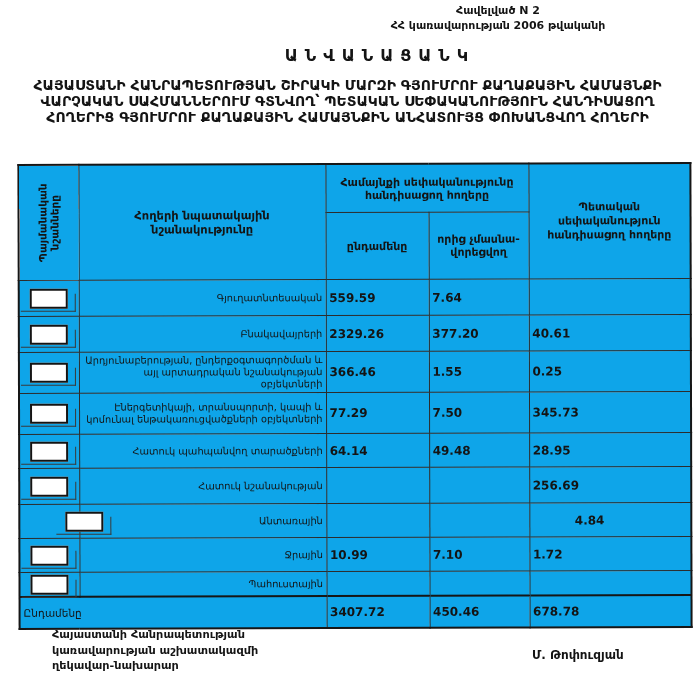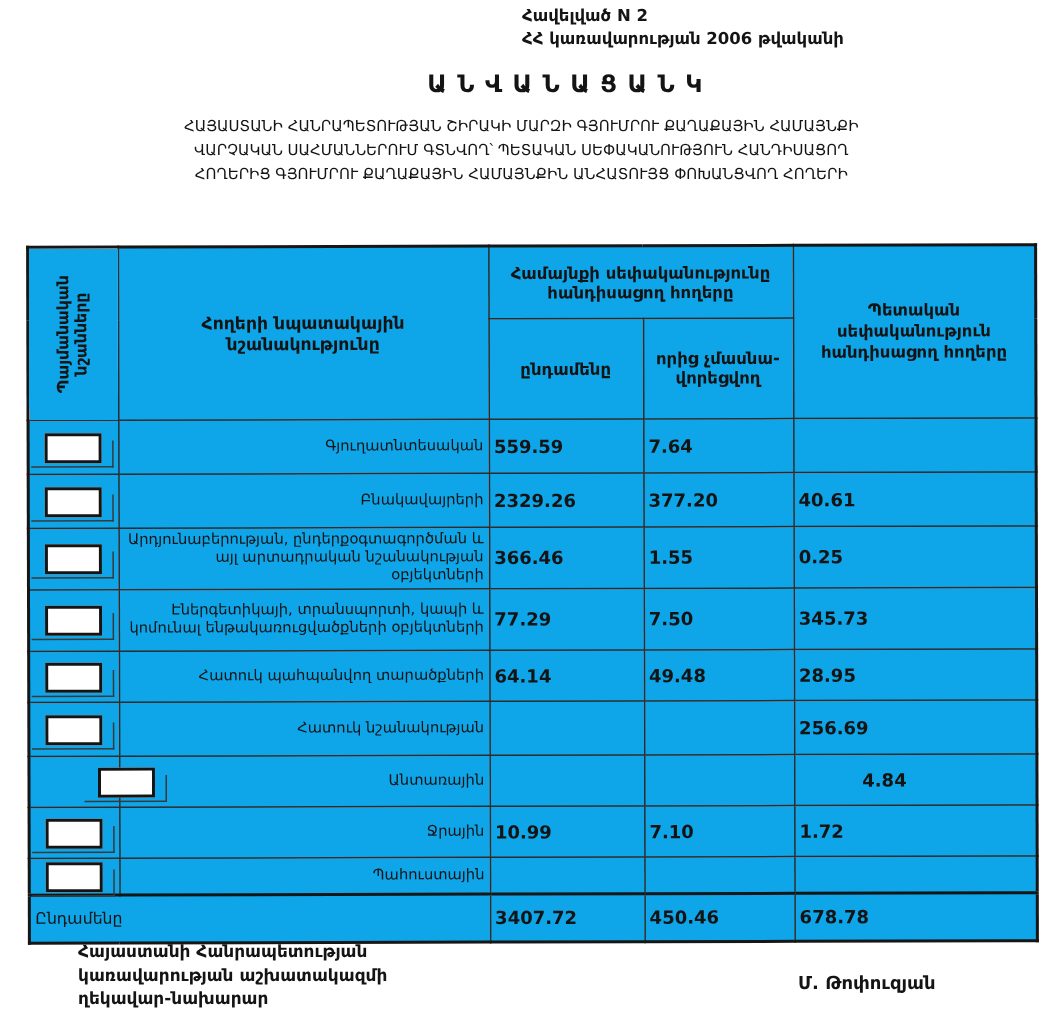--- a/index.html
+++ b/index.html
@@ -10,34 +10,34 @@
     color:#141414;
     position:relative;
     overflow:hidden;
     -webkit-font-smoothing:none;
   }
   .page { position:absolute; inset:0; }
 
   
   .appendix-note {
     position:absolute; top:4px; left:348px; width:300px;
-    text-align:left; font-size:11px; font-weight:bold; line-height:14.5px;
+    text-align:center; font-size:11px; font-weight:bold; line-height:14.5px;
   }
   .appendix-note span { display:block; }
 
   
   .doc-title {
     position:absolute; top:46px; left:60px; width:640px;
     text-align:center; font-size:16px; font-weight:bold; letter-spacing:7px;
   }
 
   
   .doc-subtitle {
     position:absolute; top:77px; left:25px; width:645px;
-    text-align:center; font-size:10px; font-weight:normal; line-height:16px;
+    text-align:center; font-size:14px; font-weight:bold; line-height:16px;
   }
   .doc-subtitle span { display:block; white-space:nowrap; }
 
   
   table.land-table {
     position:absolute; left:18px; top:163px;
     width:672px; border-collapse:collapse; table-layout:fixed;
     transform:rotate(-0.15deg);
   }
   table.land-table col.c1 { width:60px; }

